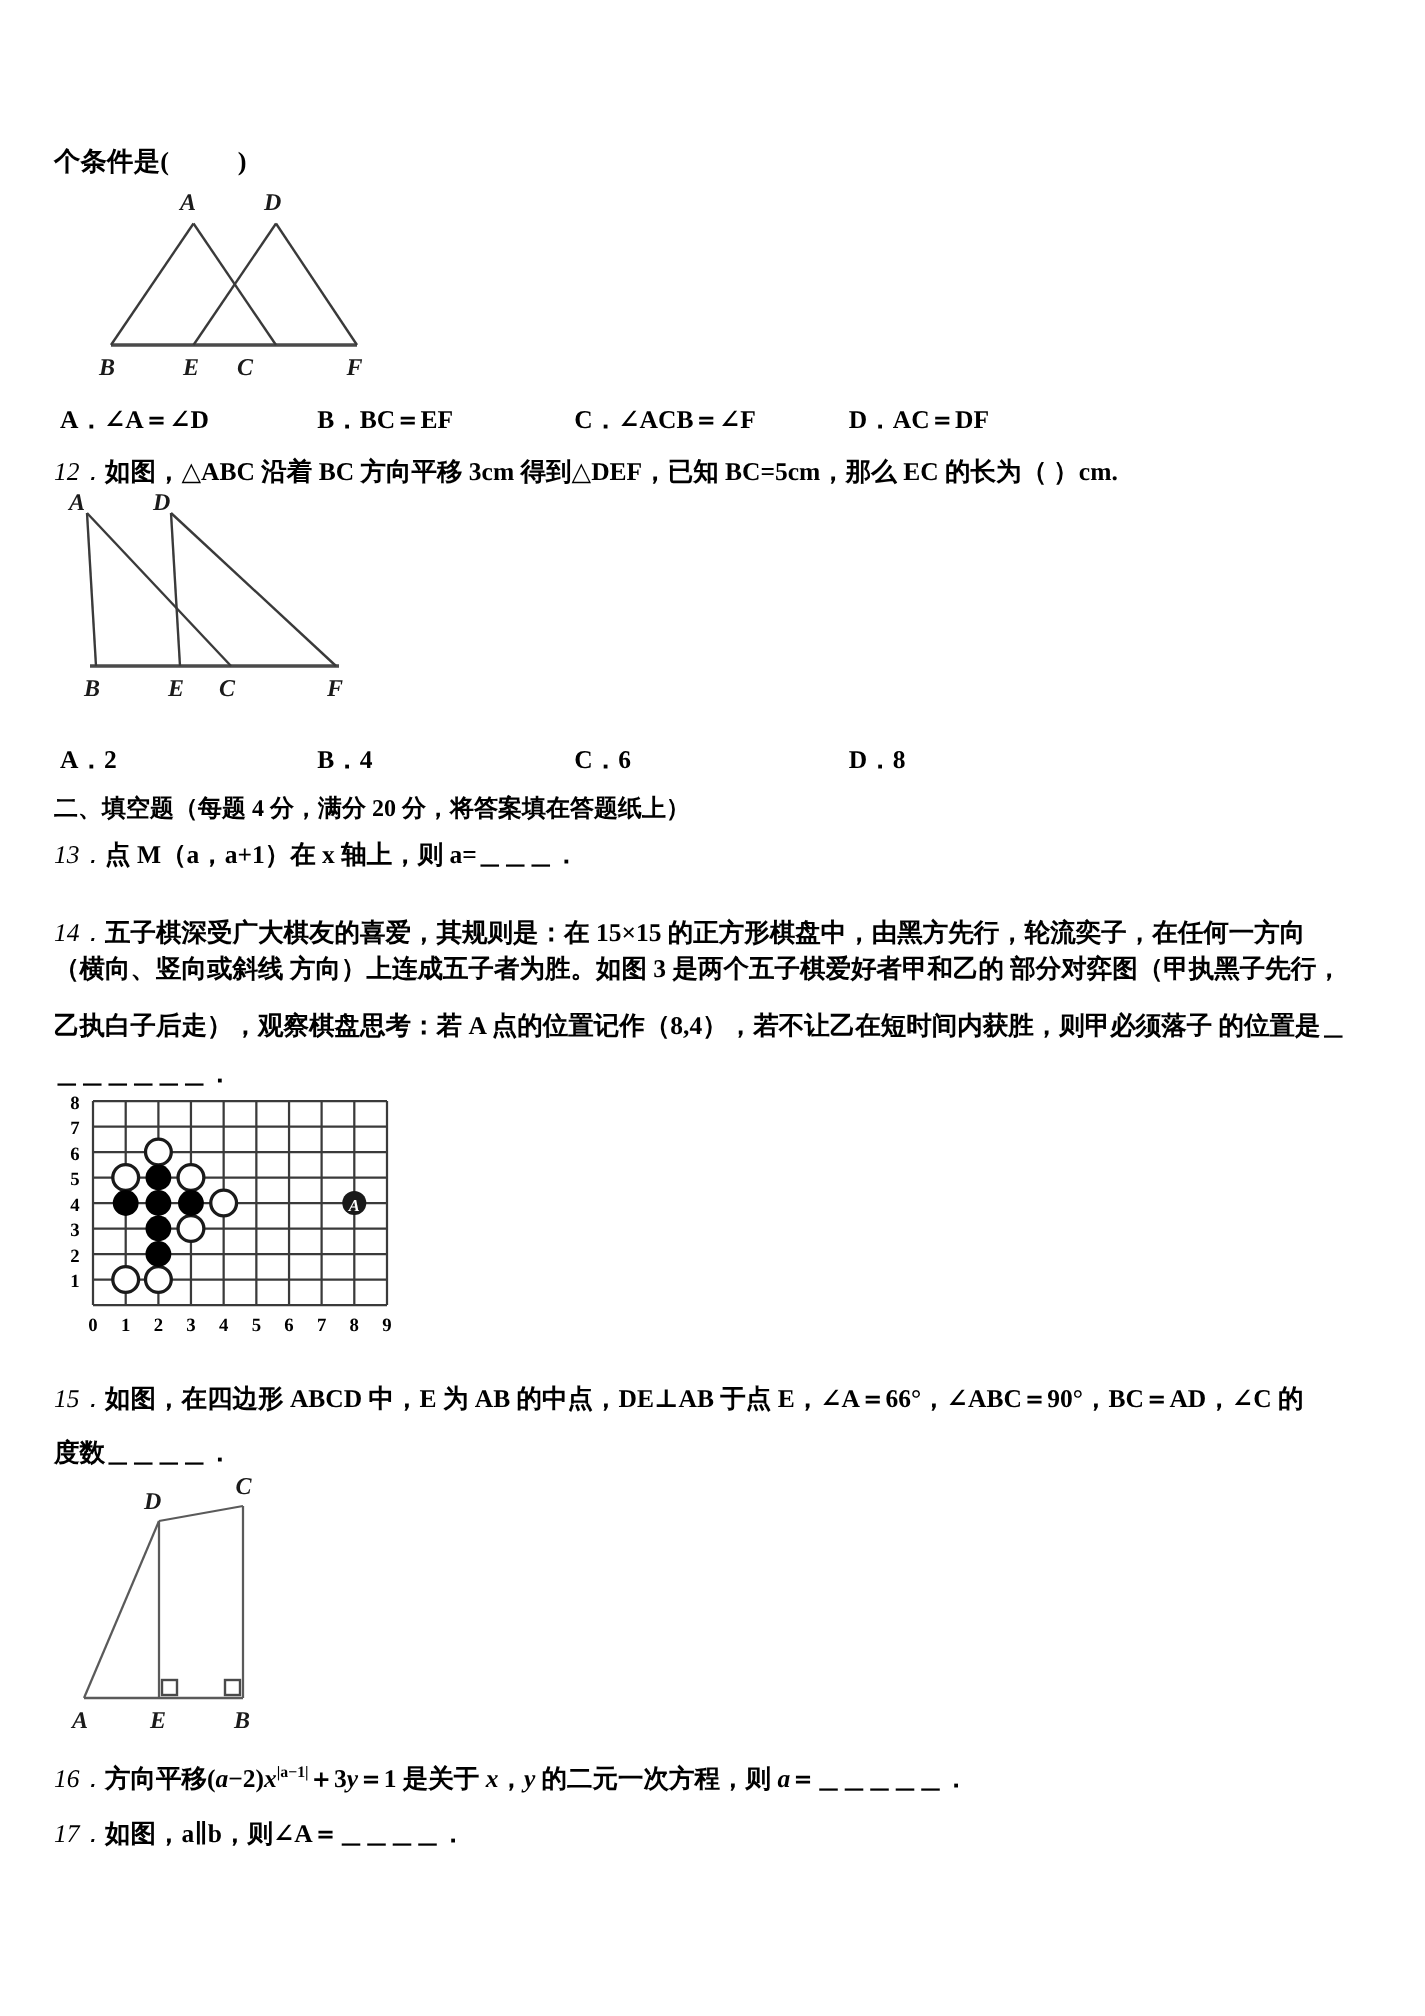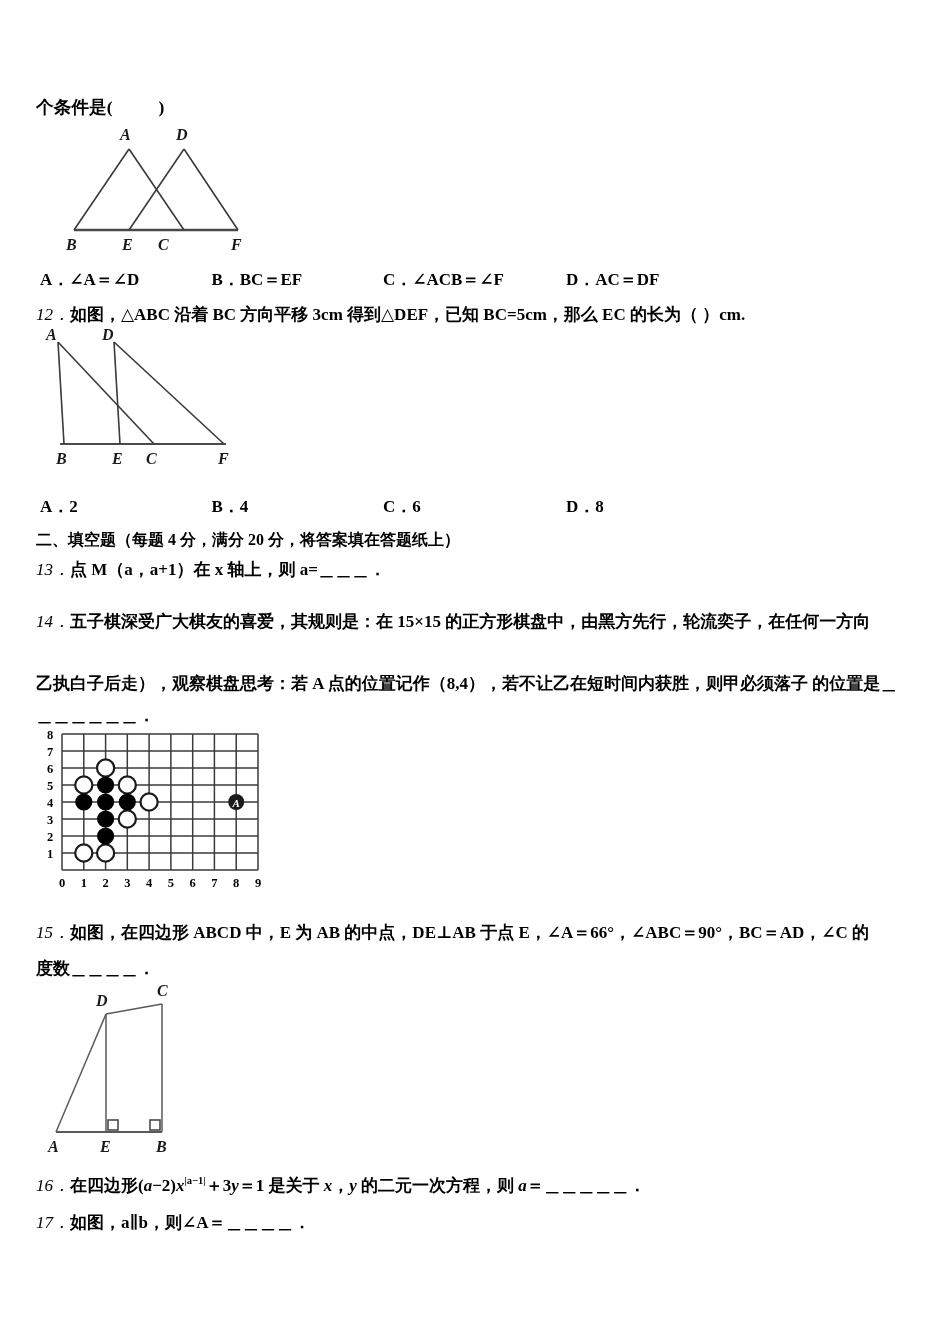--- a/index.html
+++ b/index.html
@@ -169,20 +169,21 @@
 
   <div class="abs section-head" style="left:36px; top:528px; width:880px;">二、填空题（每题 4 分，满分 20 分，将答案填在答题纸上）</div>
 
   <div class="abs q-text" style="left:36px; top:556px; width:880px;">
     <span class="q-num">13．</span><span>点 M（a，a+1）在 x 轴上，则 a=＿＿＿．</span>
   </div>
 
   <div class="abs q-text" style="left:36px; top:608px; width:890px;">
     <span class="q-num">14．</span><span>五子棋深受广大棋友的喜爱，其规则是：在 15×15 的正方形棋盘中，由黑方先行，轮流奕子，在任何一方向</span>
   </div>
+  <div class="abs q-text" style="left:36px; top:632px; width:890px;">（横向、竖向或斜线 方向）上连成五子者为胜。如图 3 是两个五子棋爱好者甲和乙的 部分对弈图（甲执黑子先行，</div>
   <div class="abs q-text" style="left:36px; top:670px; width:890px;">乙执白子后走），观察棋盘思考：若 A 点的位置记作（8,4），若不让乙在短时间内获胜，则甲必须落子 的位置是＿</div>
   <div class="abs q-text" style="left:36px; top:702px; width:890px;">＿＿＿＿＿＿．</div>
 
   <div class="abs fig" style="left:36px; top:724px; width:250px; height:170px;">
     <svg width="250" height="170" viewBox="0 0 250 170">
 
       <g stroke="#3a3a3a" stroke-width="1.5">
 
         <line x1="26.0" y1="10" x2="26.0" y2="146"></line>
         <line x1="47.8" y1="10" x2="47.8" y2="146"></line>
@@ -288,20 +289,20 @@
 
       <text class="italic-lab" x="66" y="24">D</text>
       <text class="italic-lab" x="127" y="14">C</text>
       <text class="italic-lab" x="18" y="170">A</text>
       <text class="italic-lab" x="70" y="170">E</text>
       <text class="italic-lab" x="126" y="170">B</text>
     </svg>
   </div>
 
   <div class="abs q-text" style="left:36px; top:1172px; width:890px;">
-    <span class="q-num">16．</span><span>在四边形(</span><i class="mvar">a</i><span>−2)</span><i class="mvar">x</i><sup class="expo">|a−1|</sup><span>＋3</span><i class="mvar">y</i><span>＝1 是关于 </span><i class="mvar">x</i><span>，</span><i class="mvar">y</i><span> 的二元一次方程，则 </span><i class="mvar">a</i><span>＝＿＿＿＿＿．</span>
+    <span class="q-num">16．</span><span>方向平移(</span><i class="mvar">a</i><span>−2)</span><i class="mvar">x</i><sup class="expo">|a−1|</sup><span>＋3</span><i class="mvar">y</i><span>＝1 是关于 </span><i class="mvar">x</i><span>，</span><i class="mvar">y</i><span> 的二元一次方程，则 </span><i class="mvar">a</i><span>＝＿＿＿＿＿．</span>
   </div>
 
   <div class="abs q-text" style="left:36px; top:1209px; width:890px;">
     <span class="q-num">17．</span><span>如图，a∥b，则∠A＝＿＿＿＿．</span>
   </div>
 
 </div>
 
 </body></html>

